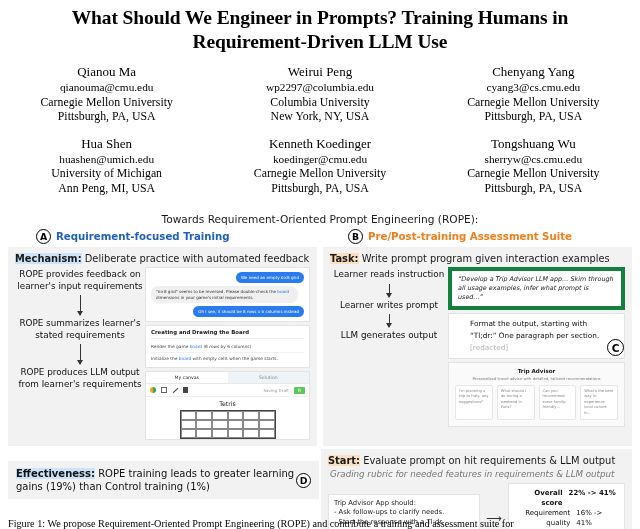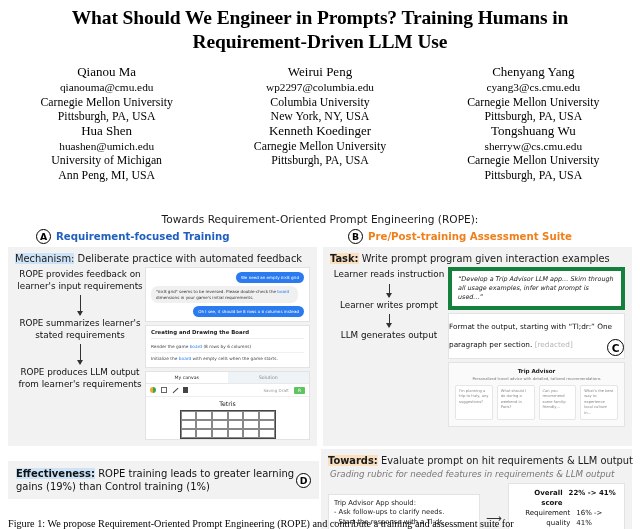--- a/index.html
+++ b/index.html
@@ -29,21 +29,21 @@
   .author-row { display: flex; width: 100%; }
   .author {
     flex: 1 1 33.33%;
     text-align: center;
     line-height: 14.4px;
   }
   .author .name { font-size: 13px; margin-bottom: 1px; }
   .author .email { font-size: 11.3px; }
   .author .org { font-size: 11.8px; }
   .author .loc { font-size: 11.8px; }
-  .author-row.second { }
+  .author-row.second { margin-top: 13px; }
 
   
   .figure { position: absolute; left: 0; top: 213px; width: 640px; }
   .fig-head {
     text-align: center;
     font-family: "DejaVu Sans", sans-serif;
     font-size: 10.6px;
     color: #1a1a1a;
     margin-bottom: 4px;
   }
@@ -76,21 +76,21 @@
     position: relative;
   }
 
   .sec-head {
     font-family: "DejaVu Sans", sans-serif;
     font-size: 9.9px;
     color: #1a1a1a;
     margin-bottom: 3px;
     white-space: nowrap;
   }
-  .sec-head .hl-blue { background: #cde3f7; font-weight: normal; }
+  .sec-head .hl-blue { background: #cde3f7; font-weight: bold; }
   .sec-head .hl-orange { background: #fadfc0; font-weight: bold; }
 
   .sub-note {
     font-family: "DejaVu Sans", sans-serif;
     font-size: 8.7px; font-style: italic; color: #777;
     margin: 0 0 4px 2px;
   }
 
   
   .flow { display: flex; }
@@ -193,23 +193,23 @@
   }
   .grid div { border: 0.7px solid #888; }
 
   
   .quote {
     background: #fff; border: 4px solid #15803d; padding: 4px 6px;
     font-family: "DejaVu Sans", sans-serif;
     font-size: 6.4px; line-height: 9px; font-style: italic; color: #222;
   }
   .promptbox {
-    background: #fff; border: 1px solid #e3e3e3; padding: 4px 0;
-    font-family: "DejaVu Sans", sans-serif;
-    font-size: 7.3px; line-height: 18px; color: #111;
+    background: #fff; border: 1px solid #e3e3e3; padding: 4px 21px;
+    font-family: "DejaVu Sans", sans-serif;
+    font-size: 7.3px; line-height: 12px; color: #111;
   }
   .promptbox .redacted { color: #b5b5b5; }
   .appmock {
     background: #fafafa; border: 1px solid #e3e3e3; padding: 5px 6px 6px 6px;
     text-align: center;
   }
   .app-title {
     font-family: "DejaVu Sans", sans-serif; font-size: 5.6px;
     font-weight: bold; color: #222;
   }
@@ -302,20 +302,21 @@
     </div>
     <div class="author-row second">
       <div class="author">
         <div class="name">Hua Shen</div>
         <div class="email">huashen@umich.edu</div>
         <div class="org">University of Michigan</div>
         <div class="loc">Ann Peng, MI, USA</div>
       </div>
       <div class="author">
         <div class="name">Kenneth Koedinger</div>
+        <div class="email">koedinger@cmu.edu</div>
         <div class="org">Carnegie Mellon University</div>
         <div class="loc">Pittsburgh, PA, USA</div>
       </div>
       <div class="author">
         <div class="name">Tongshuang Wu</div>
         <div class="email">sherryw@cs.cmu.edu</div>
         <div class="org">Carnegie Mellon University</div>
         <div class="loc">Pittsburgh, PA, USA</div>
       </div>
     </div>
@@ -439,21 +440,21 @@
         </div>
 
         <span class="badge badge-c">C</span>
       </div>
     </div>
 
     <div class="panels" style="padding-top:3px;">
       <div class="panel" style="visibility:hidden;height:1px;padding:0;"></div>
       <div class="panel">
         <div class="sec-head">
-          <span class="hl-orange">Towards:</span><span> Evaluate prompt on hit requirements &amp; LLM output</span>
+          <span class="hl-orange">Start:</span><span> Evaluate prompt on hit requirements &amp; LLM output</span>
         </div>
         <div class="sub-note">Grading rubric for needed features in requirements &amp; LLM output</div>
         <div class="metric-row">
           <div class="rubric">
             <div>Trip Advisor App should:</div>
             <div>- Ask follow-ups to clarify needs.</div>
             <div>- Start the response with a Tl;dr.</div>
             <div>...</div>
           </div>
           <div class="fat-arrow">⟶</div>

